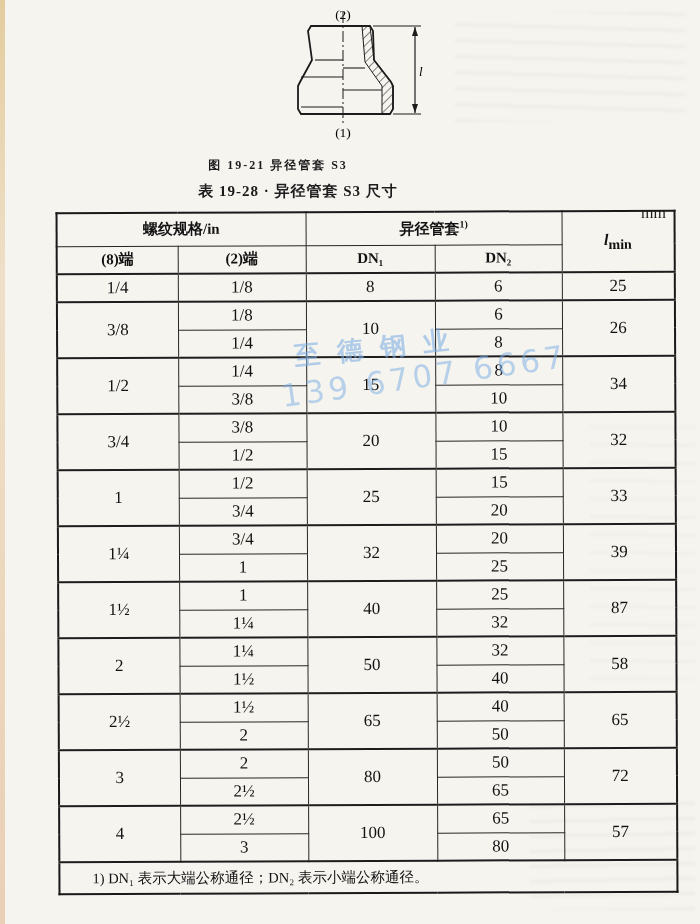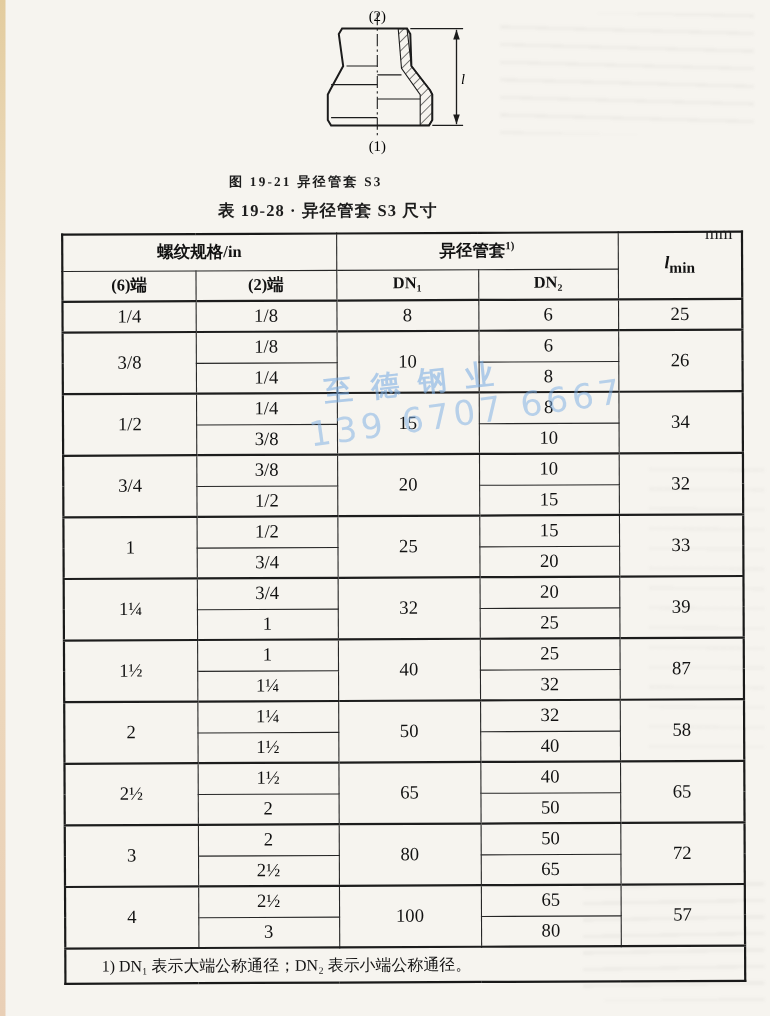--- a/index.html
+++ b/index.html
@@ -107,21 +107,21 @@
         <col style="width:127px">
         <col style="width:113px">
     </colgroup>
     <thead>
       <tr class="h1">
         <th colspan="2">螺纹规格/in</th>
         <th colspan="2"><span>异径管套</span><sup>1)</sup></th>
         <th rowspan="2" class="lmin-head"><i>l</i><sub>min</sub></th>
       </tr>
       <tr class="h2">
-        <th>(6)端</th>
+        <th>(8)端</th>
         <th>(2)端</th>
         <th>DN₁</th>
         <th>DN₂</th>
       </tr>
     </thead>
     <tbody>
         <tr class="group-top">
           <td>1/4</td>
           <td>1/8</td>
           <td>8</td>

